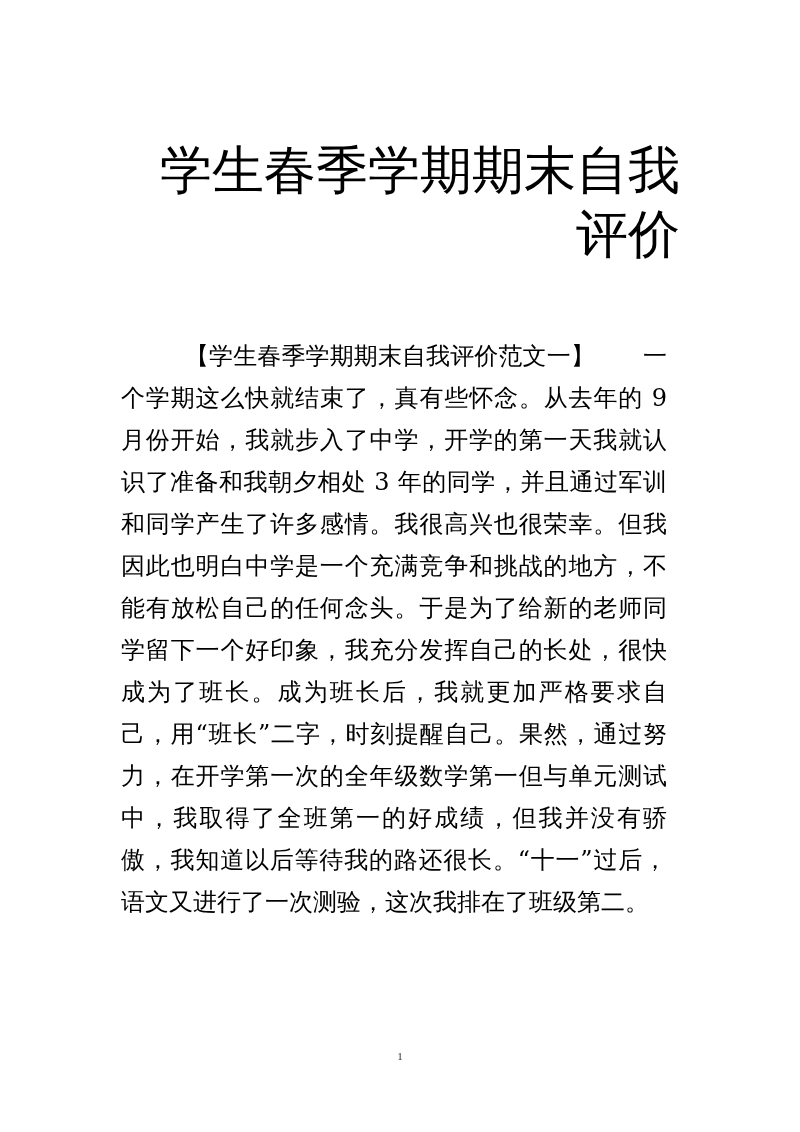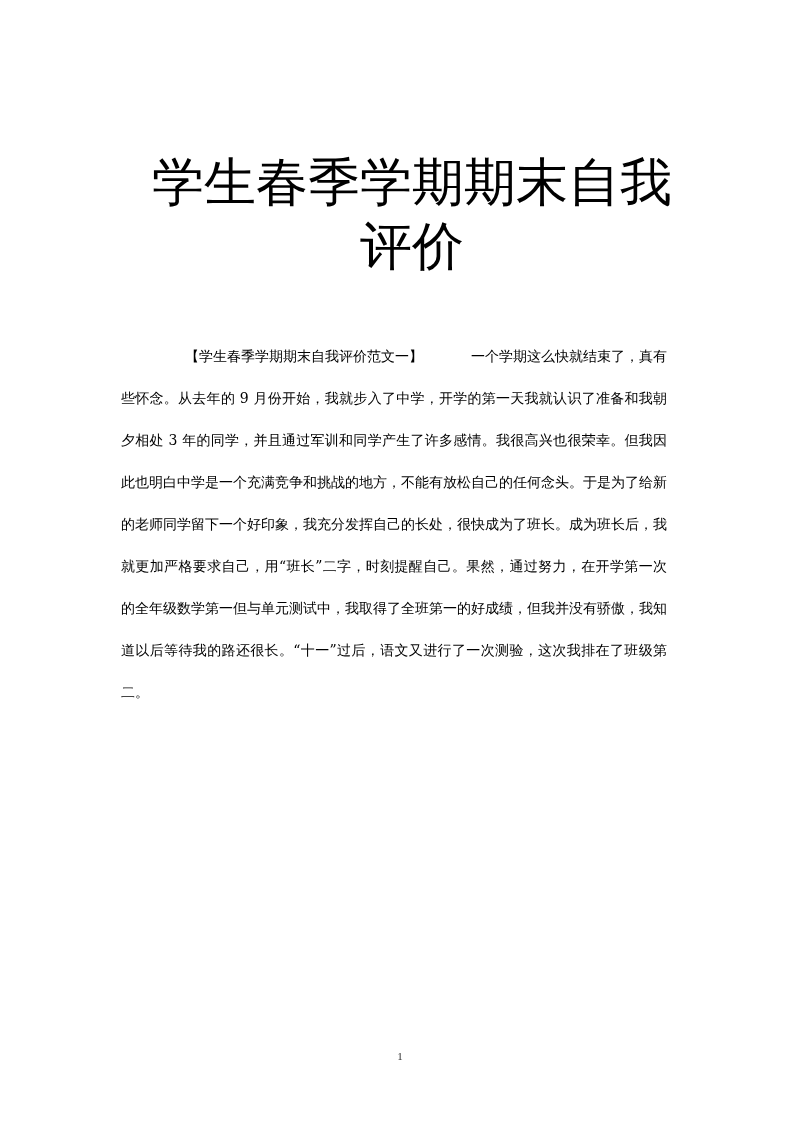--- a/index.html
+++ b/index.html
@@ -20,34 +20,34 @@
       left: 0; top: 0;
       width: 800px;
       height: 1132px;
       background: #ffffff;
     }
     .title {
       position: absolute;
       left: 120px;
       top: 138px;
       width: 560px;
-      text-align: center;
+      text-align: right;
       font-family: "DejaVu Sans", "Liberation Sans", sans-serif;
       font-size: 52px;
       line-height: 64px;
       font-weight: normal;
       letter-spacing: 0px;
-      margin: 12px;
+      margin: 0;
     }
     .body-text {
       position: absolute;
       left: 121px;
       top: 335px;
       width: 546px;
-      font-size: 14px;
+      font-size: 24px;
       line-height: 42px;
     }
     .para {
       margin: 0;
       text-align: justify;
       text-align-last: left;
     }
     .para.indent {
       text-indent: 64px;
     }

